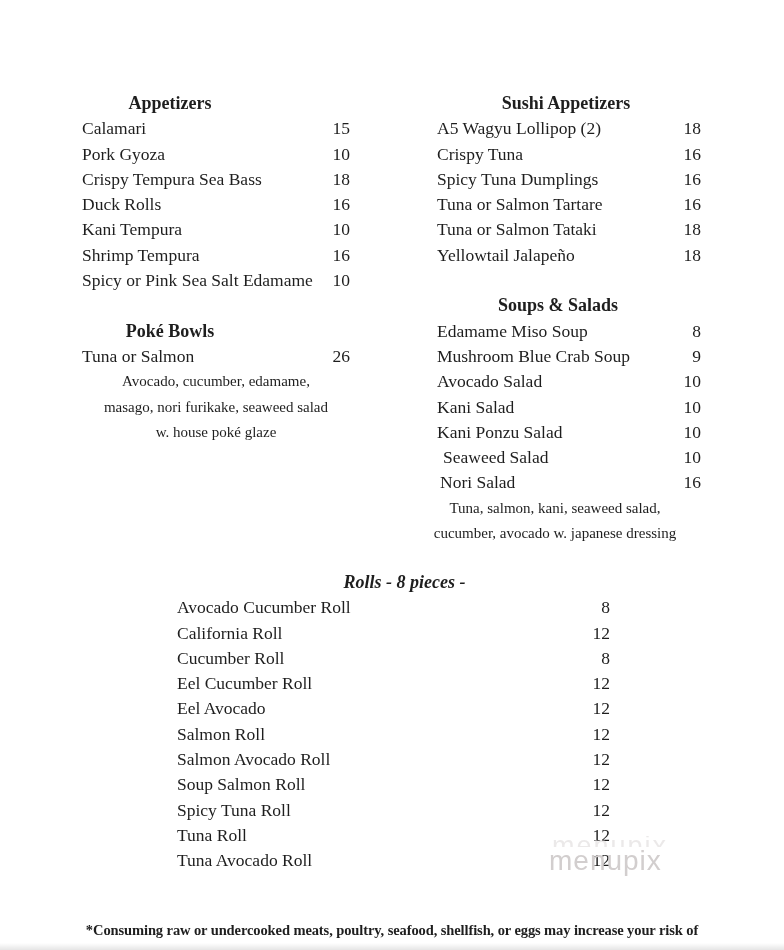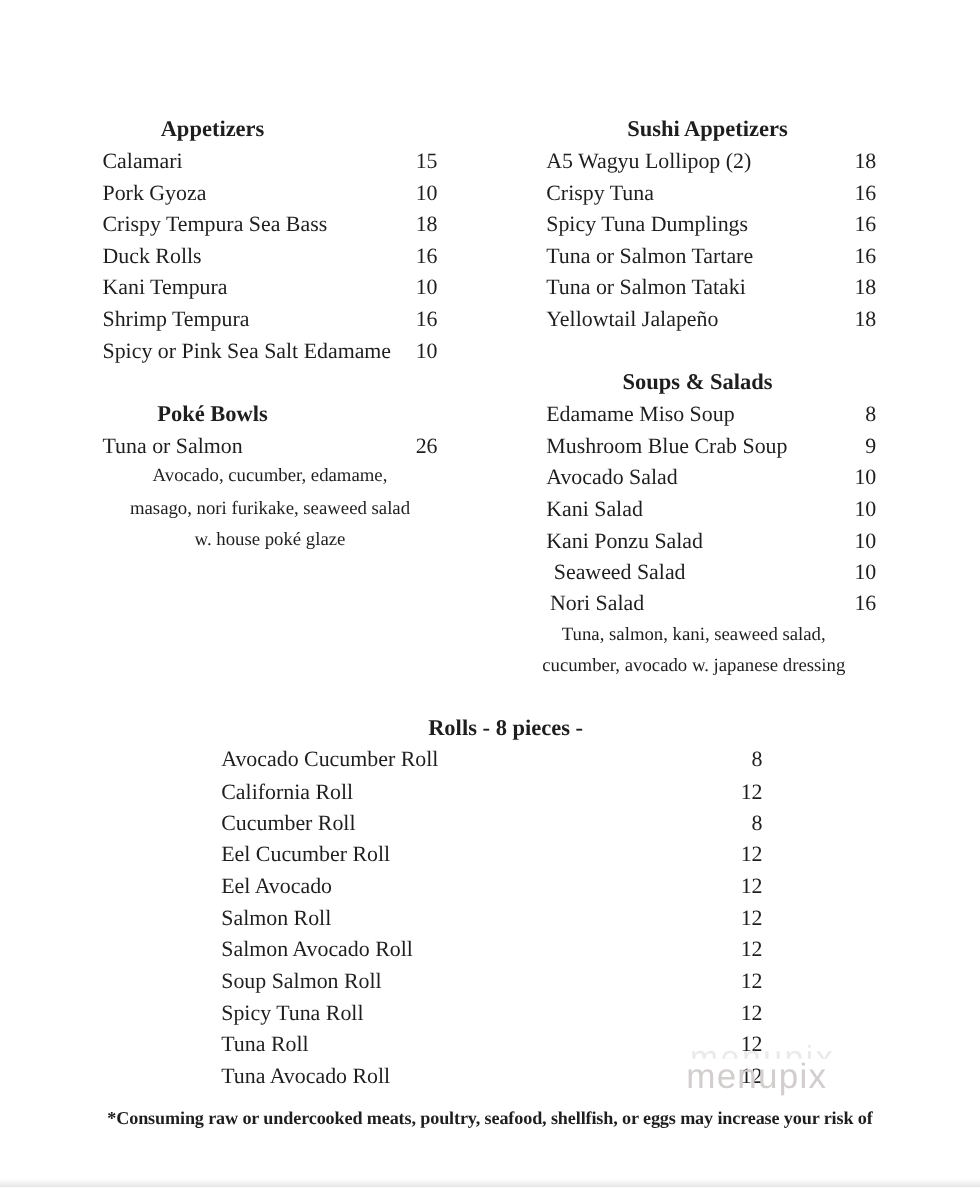--- a/index.html
+++ b/index.html
@@ -8,31 +8,31 @@
     font-family:"Liberation Serif", serif;color:#1e1e1e;overflow:hidden;
     font-variant-numeric:oldstyle-nums;font-feature-settings:"onum" 1;
   }
   .col{position:absolute;top:91px;}
   .col-left{left:82px;width:268px;}
   .col-right{left:437px;width:264px;}
   .heading{font-weight:bold;font-size:18px;line-height:25.3px;text-align:center;}
   .h-left{padding-right:92px;}
   .h-sushi{padding-right:6px;}
   .h-soups{padding-right:22px;}
-  .h-rolls{padding-left:22px;}
+  .h-rolls{padding-left:22px;font-style:italic;}
   .row{display:flex;justify-content:space-between;align-items:baseline;
        font-size:17.5px;line-height:25.3px;}
   .nm{white-space:nowrap;}
   .pr{text-align:center;padding-left:8px;}
   .spacer{height:25.3px;}
   .desc{font-size:15px;line-height:25.3px;text-align:center;white-space:nowrap;}
   .desc-soups{margin-left:-54px;width:344px;}
   .rolls{position:absolute;left:177px;top:570px;width:433px;}
   .footer{
-    position:absolute;left:0;top:884px;width:784px;text-align:center;
+    position:absolute;left:0;top:919px;width:784px;text-align:center;
     font-weight:bold;font-size:14.5px;line-height:22.5px;letter-spacing:-0.1px;
   }
   .wm{
     position:absolute;left:549px;top:846px;
     font-family:"Liberation Sans", sans-serif;font-size:28px;
     color:#d2cece;letter-spacing:1px;line-height:30px;user-select:none;
   }
   .wm-ghost{
     position:absolute;left:552px;top:836px;width:132px;height:11px;
     overflow:hidden;opacity:0.55;

